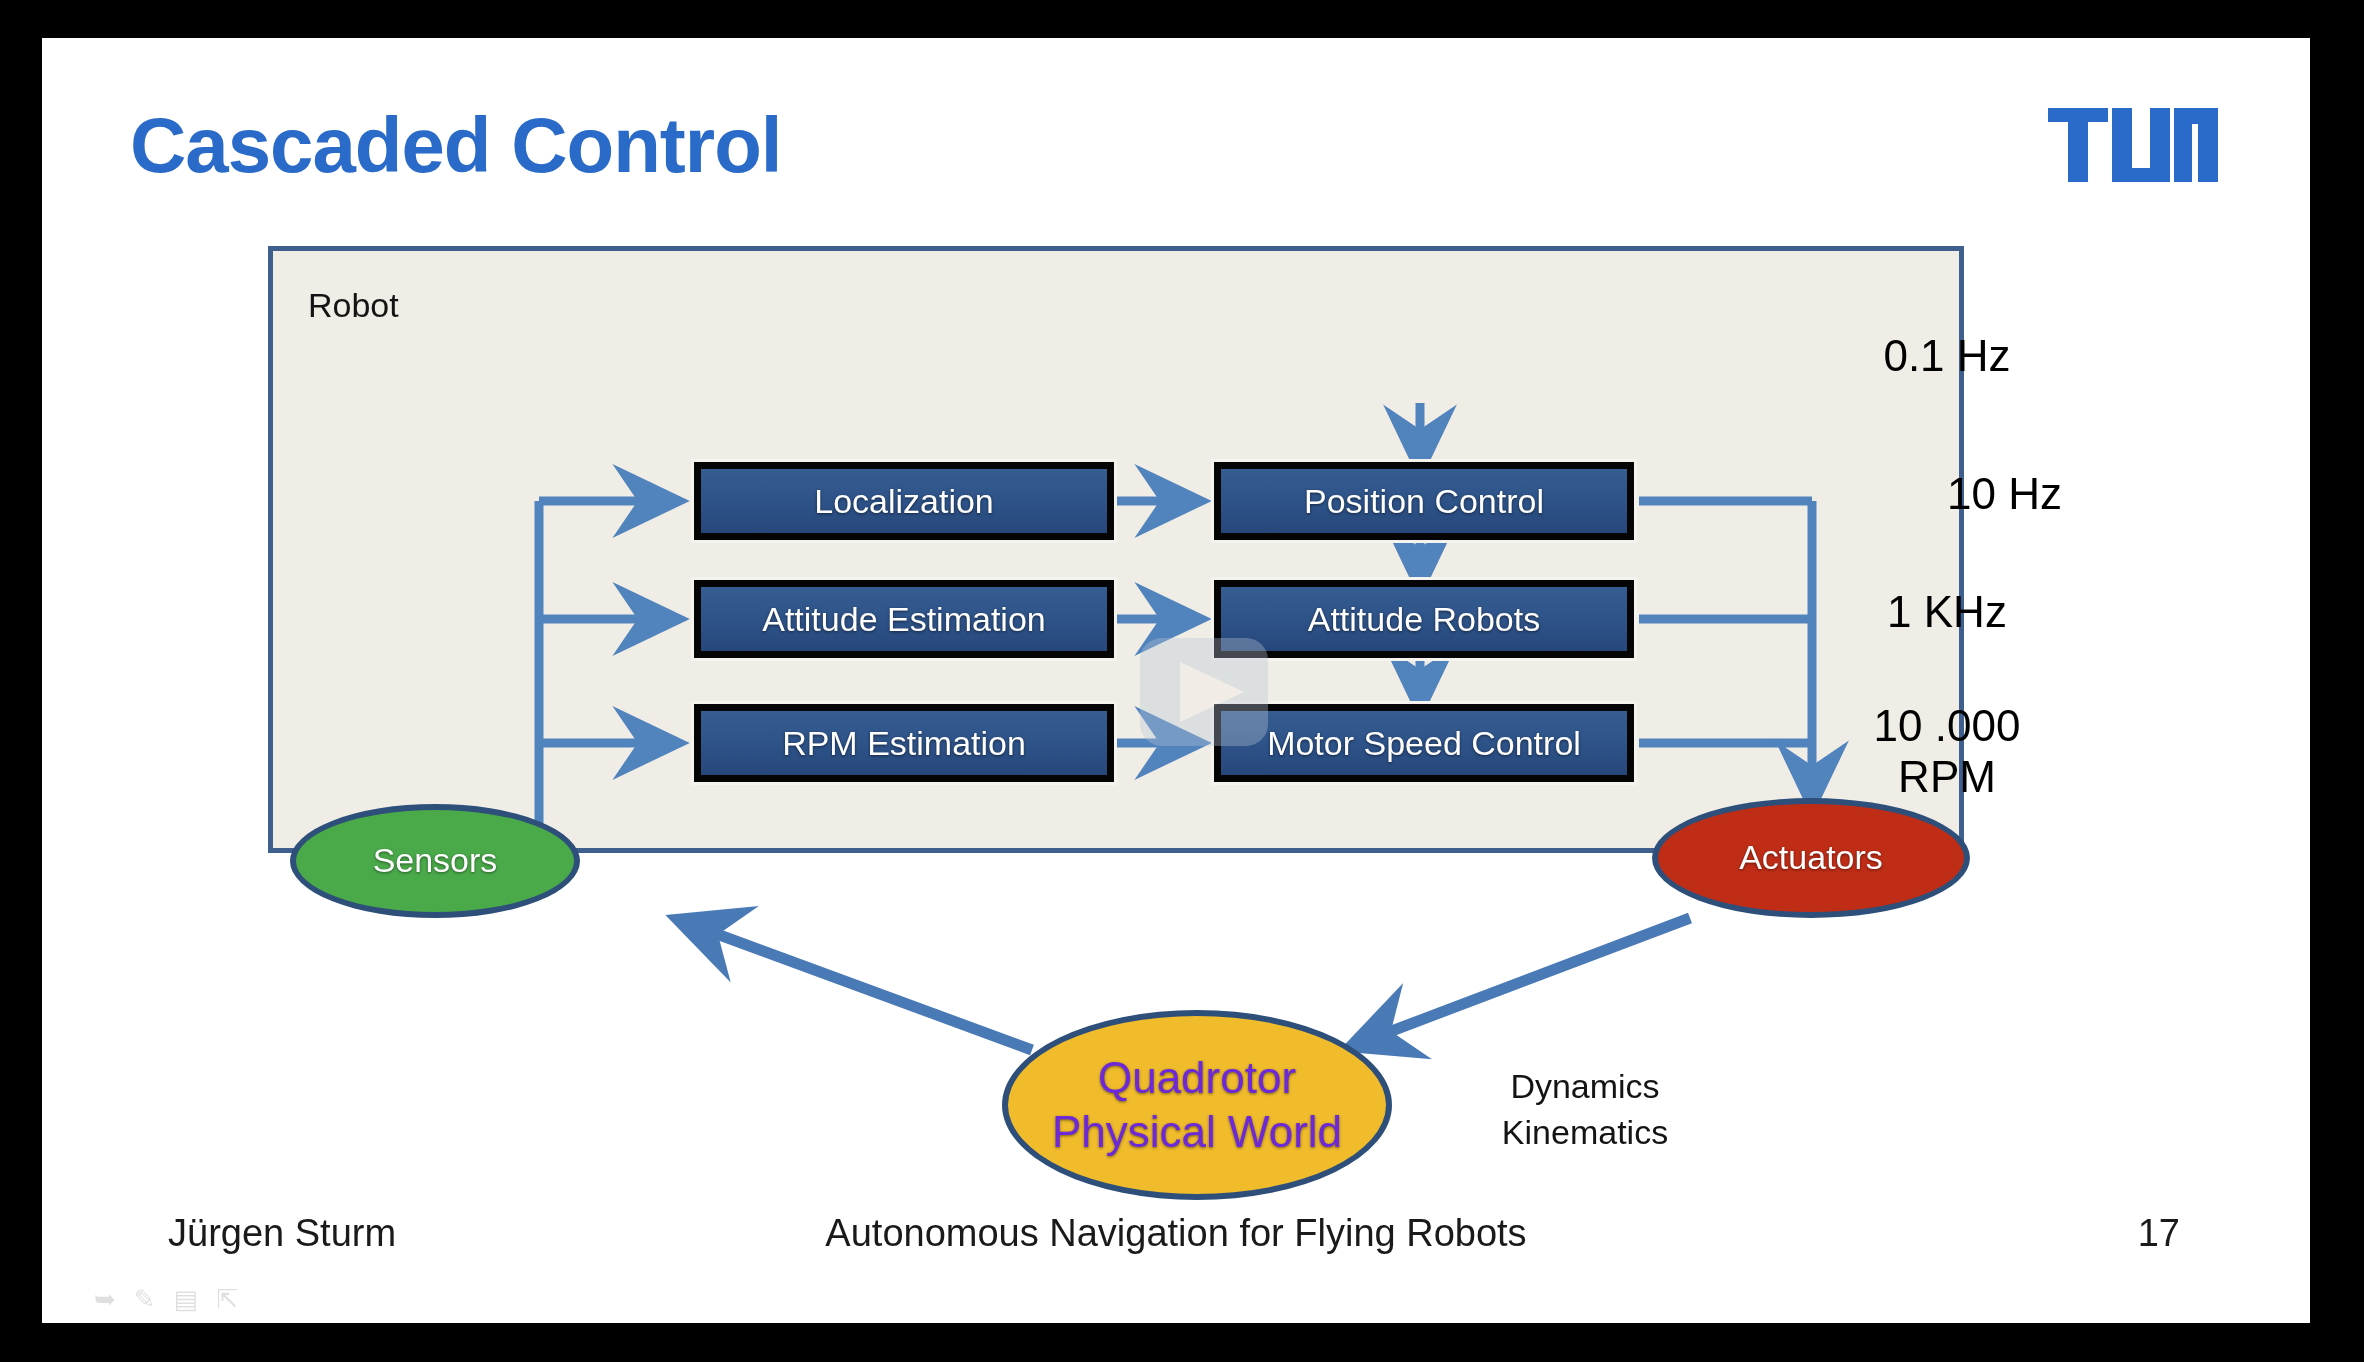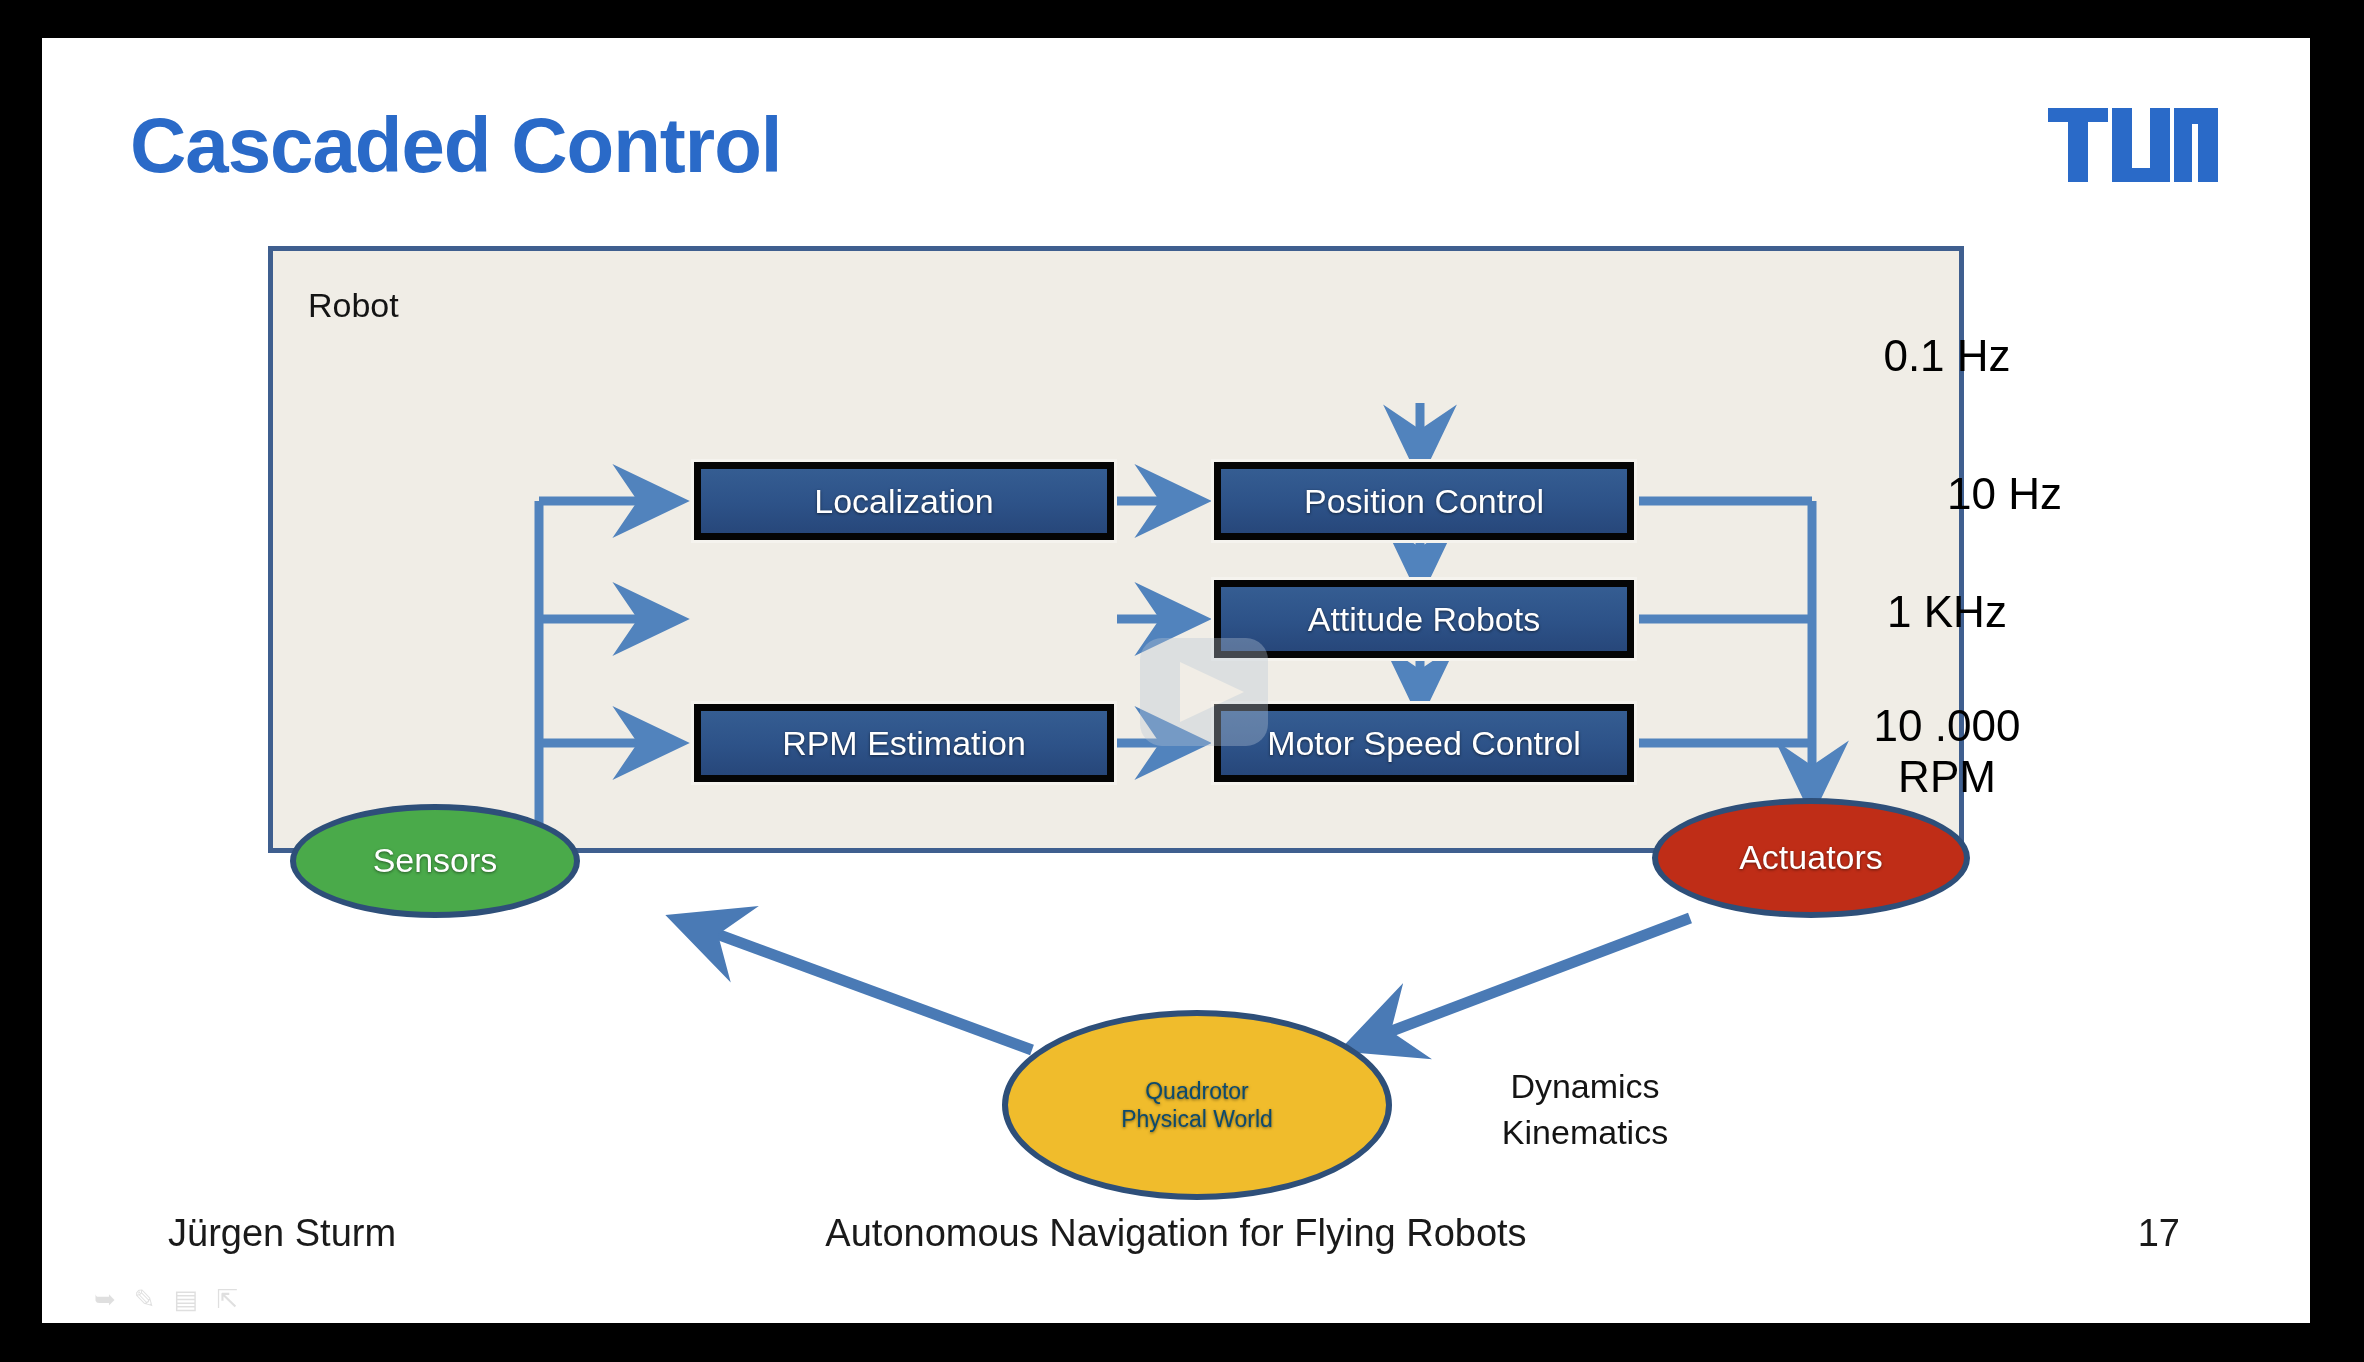--- a/index.html
+++ b/index.html
@@ -30,22 +30,22 @@
   
   .freq{position:absolute;font-size:44px;color:#000000;text-align:center;line-height:1.16;width:230px;}
 
   
   .ellipse{position:absolute;border-radius:50%;display:flex;align-items:center;
            justify-content:center;text-align:center;color:#fff;
            border:6px solid #2e4f79;box-sizing:border-box;line-height:1.22;
            text-shadow:0 1px 3px rgba(0,0,0,.5);}
   #sensors  {left:248px; top:766px; width:290px;height:114px;background:#4aaa4a;font-size:34px;}
   #actuators{left:1610px;top:760px;width:318px;height:120px;background:#bf2d17;font-size:34px;}
-  #quadrotor{left:960px; top:972px; width:390px;height:190px;background:#f0bc2c;font-size:23px;
-             color:#0c4a6e;}
+  #quadrotor{left:960px; top:972px; width:390px;height:190px;background:#f0bc2c;font-size:44px;
+             color:#6d28d9;}
 
   
   #kin{position:absolute;left:1398px;top:1026px;width:290px;font-size:34px;color:#141414;
        text-align:center;line-height:1.35;}
 
   
   #wires{position:absolute;left:0;top:0;width:2364px;height:1362px;pointer-events:none;}
 
   
   #play-overlay{position:absolute;left:1098px;top:600px;width:128px;height:108px;opacity:.35;}
@@ -108,20 +108,21 @@
       </g>
       <g stroke="#4a7ab5" stroke-width="11" fill="none">
 
         <path d="M1648,880 L1318,1005" marker-end="url(#ahbig)"></path>
 
         <path d="M990,1012 L645,885" marker-end="url(#ahbig)"></path>
       </g>
     </svg>
 
     <div class="pbox" style="left:652px;top:424px;width:420px;height:78px;">Localization</div>
+    <div class="pbox" style="left:652px;top:542px;width:420px;height:78px;">Attitude Estimation</div>
     <div class="pbox" style="left:652px;top:666px;width:420px;height:78px;">RPM Estimation</div>
 
     <div class="pbox" style="left:1172px;top:424px;width:420px;height:78px;">Position Control</div>
     <div class="pbox" style="left:1172px;top:542px;width:420px;height:78px;">Attitude Robots</div>
     <div class="pbox" style="left:1172px;top:666px;width:420px;height:78px;">Motor Speed Control</div>
 
     <svg id="play-overlay" viewBox="0 0 128 108">
       <rect x="0" y="0" width="128" height="108" rx="22" fill="#b9c6d6"></rect>
       <path d="M40 24 L104 54 L40 84 Z" fill="#f3efe6"></path>
     </svg>

